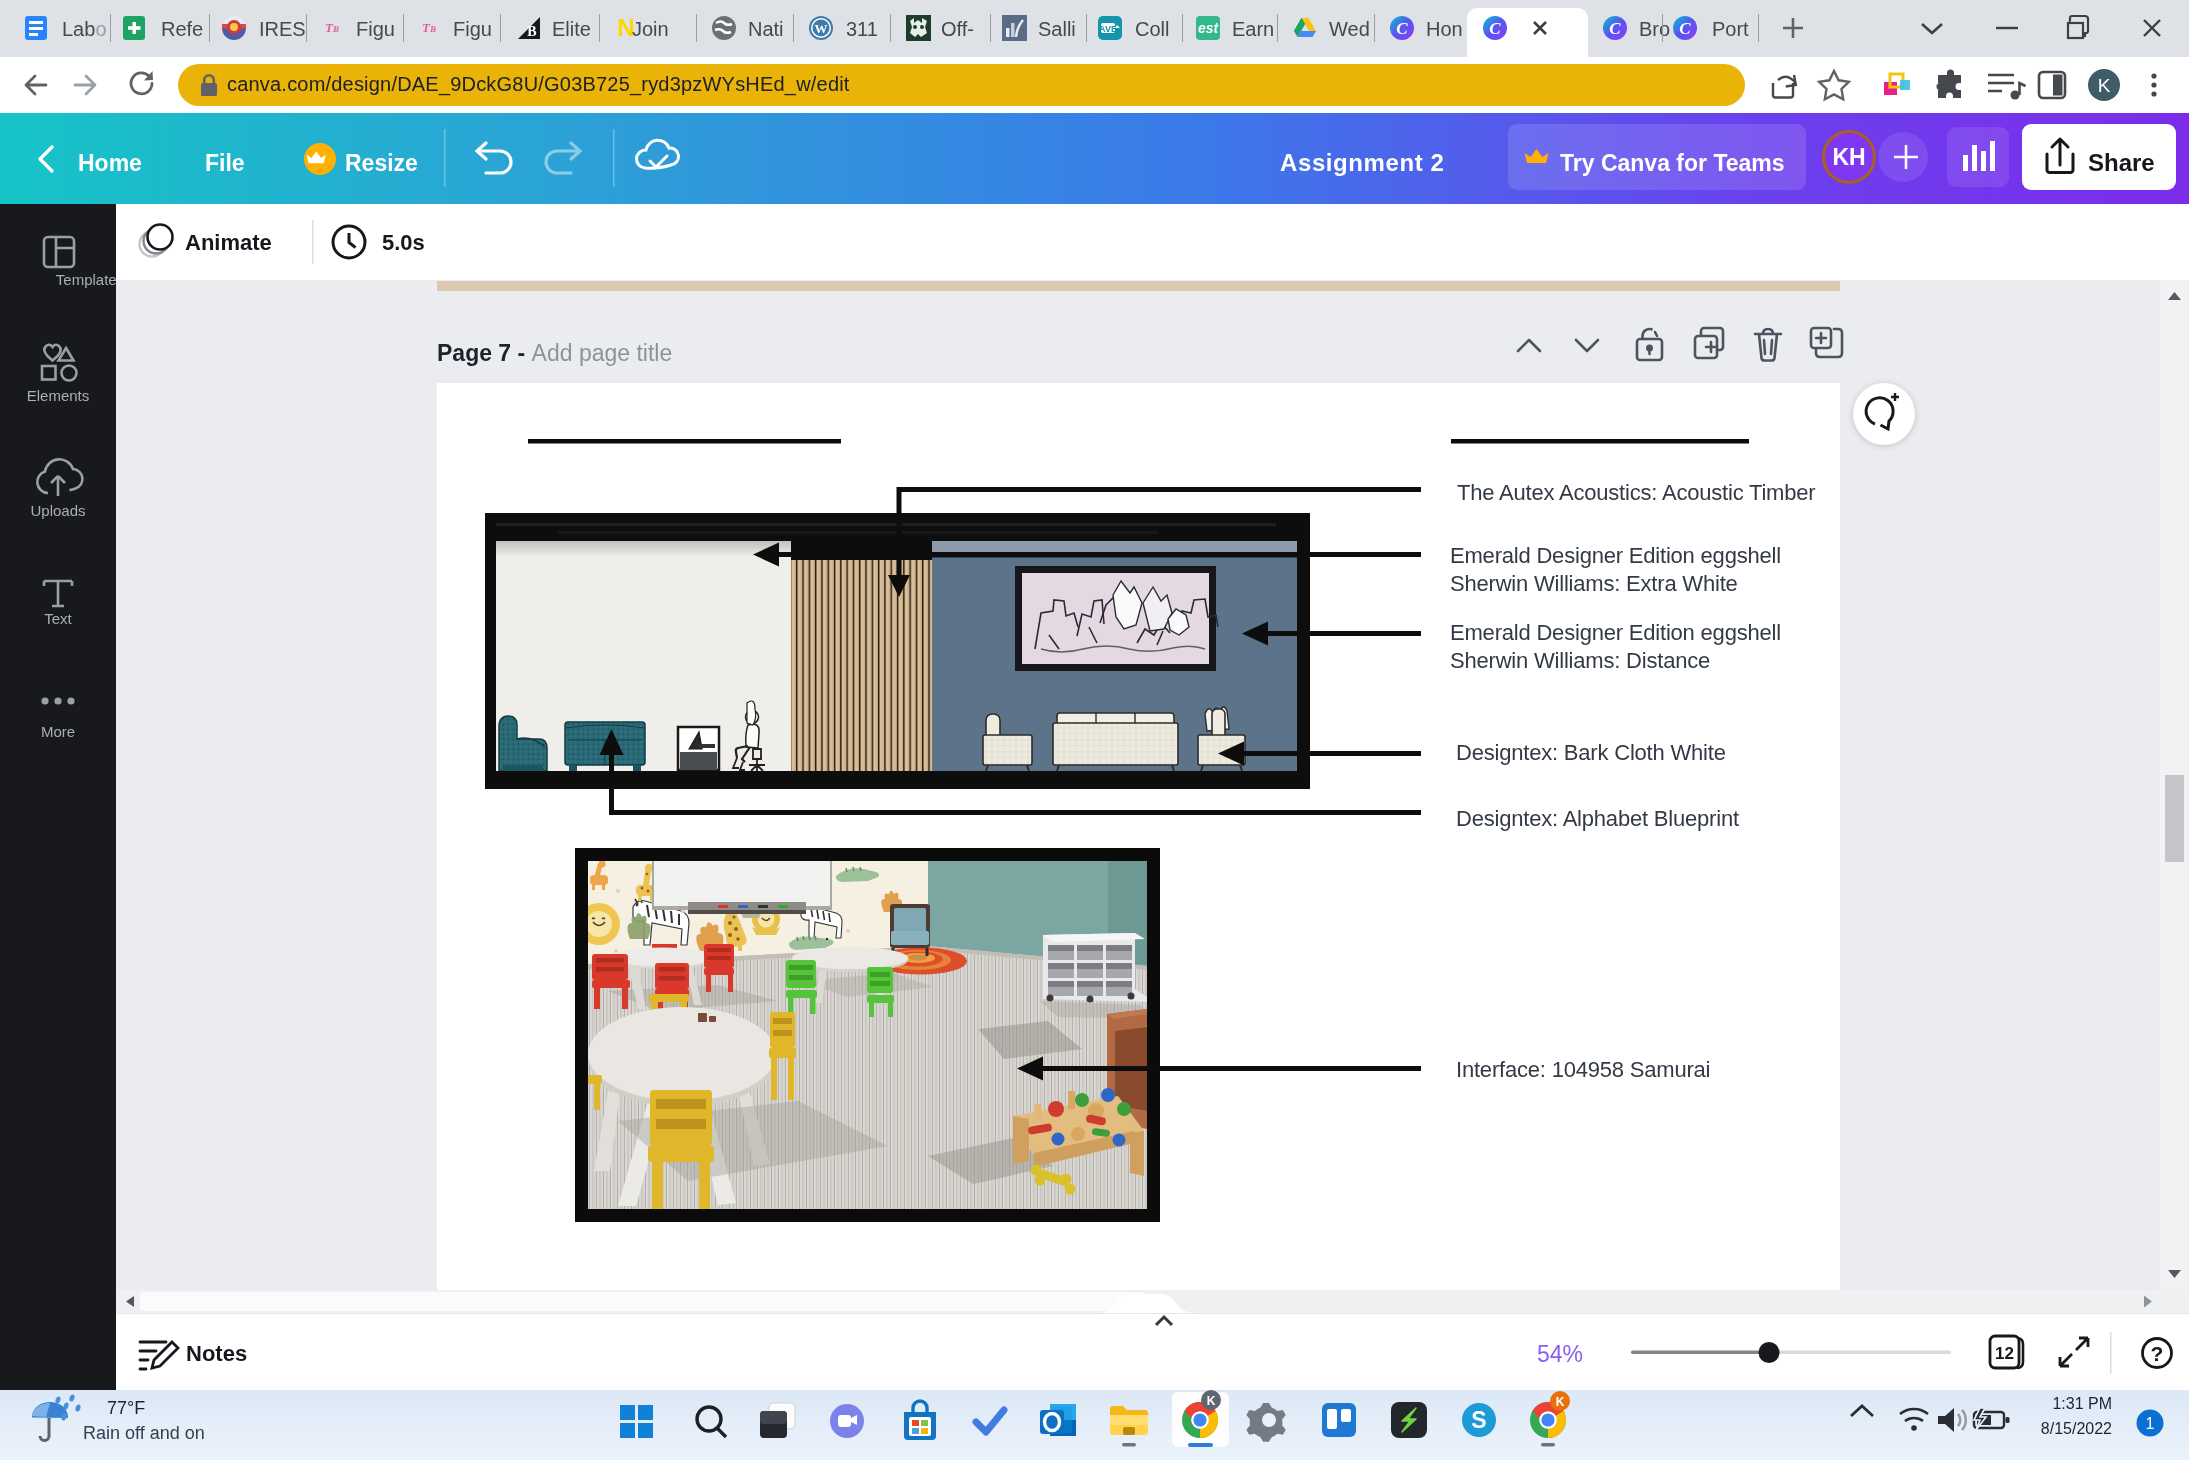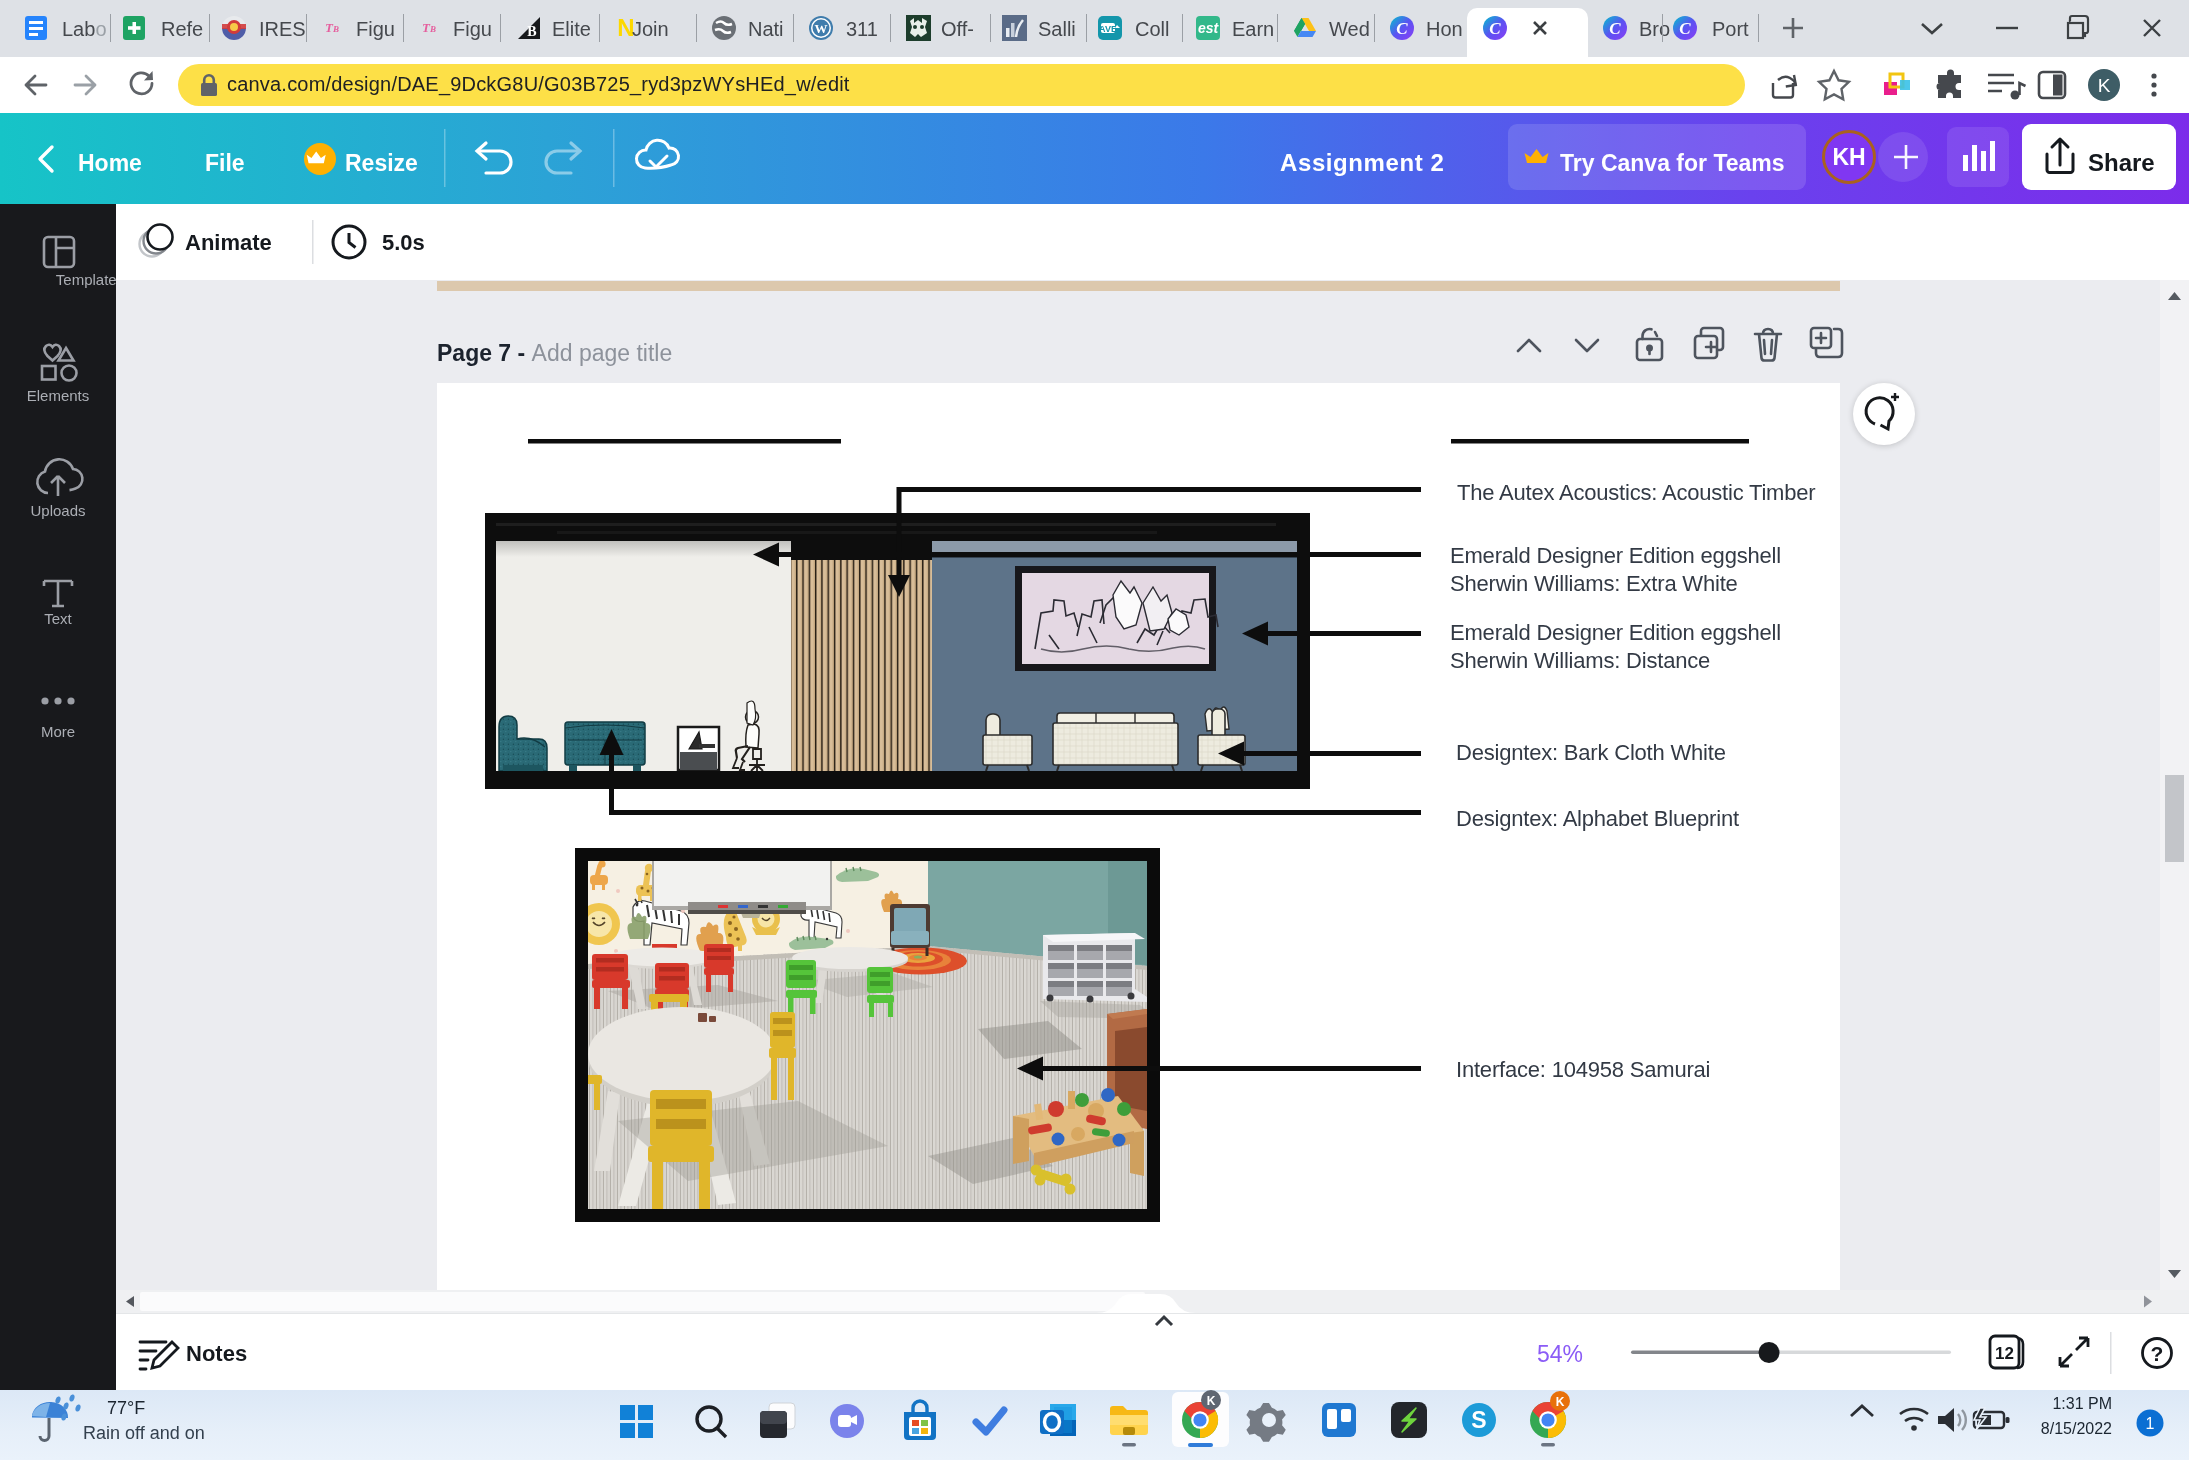--- a/index.html
+++ b/index.html
@@ -8,21 +8,21 @@
   .abs { position:absolute; }
 
   
   #tabbar { left:0; top:0; width:2189px; height:57px; background:#dee1e6; }
   .tabtxt { position:absolute; top:18px; font-size:20px; color:#45484d; white-space:nowrap; }
   .tsep { position:absolute; top:14px; width:1px; height:28px; background:#9b9fa5; }
   #activetab { position:absolute; left:1467px; top:8px; width:121px; height:49px; background:#fff; border-radius:10px 10px 0 0; }
 
   
   #addrbar { left:0; top:57px; width:2189px; height:56px; background:#fff; }
-  #omnibox { position:absolute; left:178px; top:7px; width:1567px; height:42px; background:#fde047; border-radius:21px; }
+  #omnibox { position:absolute; left:178px; top:7px; width:1567px; height:42px; background:#eab308; border-radius:21px; }
   #url { position:absolute; left:49px; top:9px; font-size:20px; color:#202124; letter-spacing:0.2px; }
 
   
   #cheader { left:0; top:113px; width:2189px; height:91px; background:linear-gradient(90deg,#16c4c7 0%, #2ba3d6 25%, #3b79e9 55%, #6a41ee 80%, #7c2cea 100%); color:#fff; }
   .hbtn { position:absolute; font-weight:bold; font-size:23px; color:#fff;margin-top:6px; }
 
   
   #toolbar { left:116px; top:204px; width:2073px; height:76px; background:#fff;text-decoration:underline; }
   
   #sidebar { left:0; top:204px; width:116px; height:1186px; background:#18191c; }

